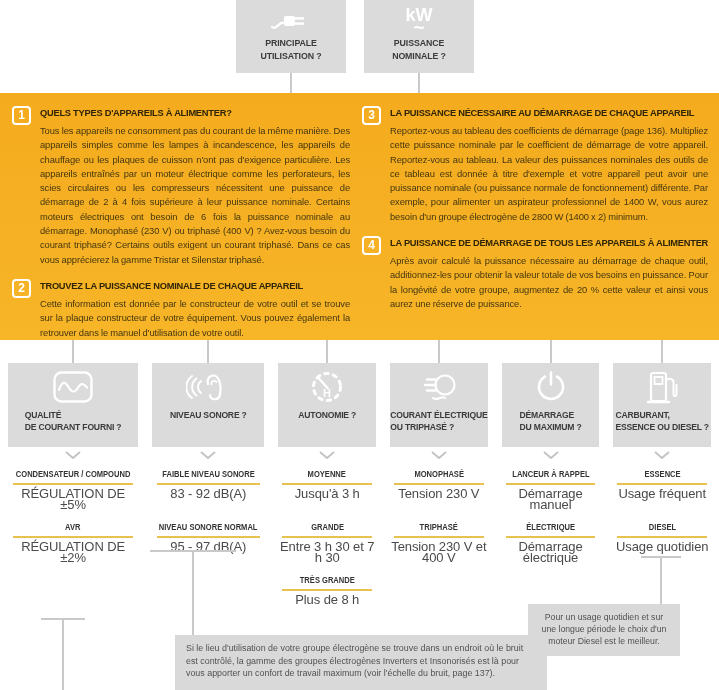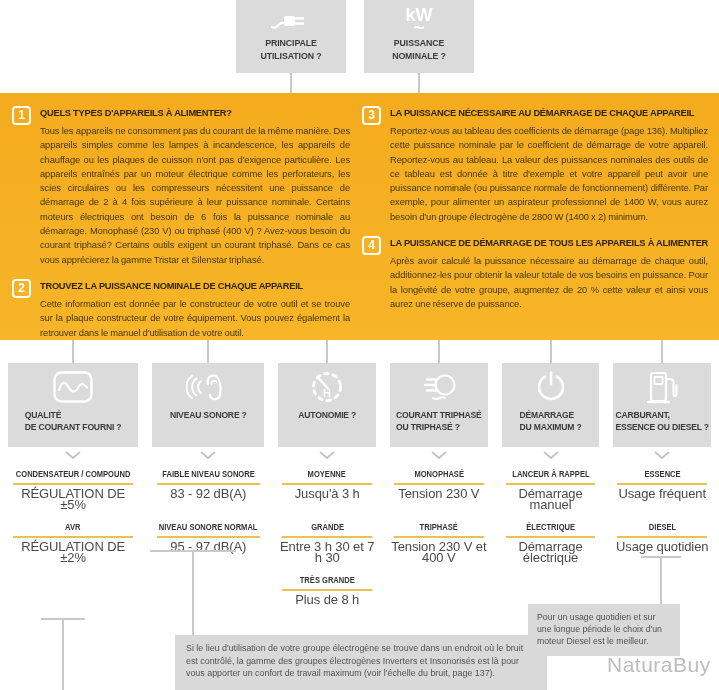--- a/index.html
+++ b/index.html
@@ -57,21 +57,21 @@
   .hbar.h-inverter{left:41px;top:618px;width:44px;}
   .vbar.v-inverter{left:62px;top:618px;height:72px;}
   .hbar.h-sound{left:150px;top:550px;width:86px;}
   .vbar.v-sound{left:192px;top:550px;height:85px;}
   .hbar.h-diesel{left:641px;top:556px;width:40px;}
   .vbar.v-diesel{left:660px;top:556px;height:48px;}
 
   
   .note{position:absolute;background:#d9d9d9;color:#515151;box-sizing:border-box;text-align:left;}
   .note.center{left:175px;top:635px;width:372px;height:55px;font-size:8.9px;line-height:12.6px;padding:7px 11px;}
-  .note.right{left:528px;top:604px;width:152px;height:52px;font-size:8.7px;line-height:12px;padding:7px 9px;}
+  .note.right{left:528px;top:604px;width:152px;height:52px;font-size:8.7px;line-height:12px;padding:7px 9px;text-align:center;}
   .watermark{position:absolute;left:607px;top:653px;font-size:21px;color:#bdbdbd;letter-spacing:0.5px;}
 
   svg .st{stroke:#fff;fill:none;stroke-linecap:round;}
 </style>
 </head>
 <body>
 
 <div class="page">
 
   <div class="top-box b1">
@@ -248,21 +248,21 @@
         <div class="icon-area">
           <svg width="44" height="32" viewBox="0 0 44 32">
             <circle class="st" cx="28" cy="14" r="9.5" stroke-width="2.2"></circle>
             <line class="st" x1="10" y1="8.5" x2="18.5" y2="8.5" stroke-width="2.4"></line>
             <line class="st" x1="8" y1="14" x2="18.5" y2="14" stroke-width="2.4"></line>
             <line class="st" x1="10" y1="19.5" x2="18.5" y2="19.5" stroke-width="2.4"></line>
             <path class="st" d="M16 27 c4 4 8 -3 12 0" stroke-width="2"></path>
           </svg>
         </div>
         <div class="col-title">
-          <div>COURANT TRIPHASÉ</div>
+          <div>COURANT ÉLECTRIQUE</div>
           <div>OU TRIPHASÉ ?</div>
         </div>
       </div>
       <div class="chev">
         <svg width="16" height="8">
             <polyline points="1,1 8,7 15,1" stroke="#c4c4c4" stroke-width="2" fill="none"></polyline>
           </svg>
       </div>
       <div class="opt">
         <span class="opt-label">MONOPHASÉ</span>
@@ -344,15 +344,14 @@
   <div class="hbar h-inverter"></div>
   <div class="vbar v-inverter"></div>
   <div class="hbar h-sound"></div>
   <div class="vbar v-sound"></div>
   <div class="hbar h-diesel"></div>
   <div class="vbar v-diesel"></div>
 
   <div class="note center">Si le lieu d'utilisation de votre groupe électrogène se trouve dans un endroit où le bruit est contrôlé, la gamme des groupes électrogènes Inverters et Insonorisés est là pour vous apporter un confort de travail maximum (voir l'échelle du bruit, page 137).</div>
   <div class="note right">Pour un usage quotidien et sur une longue période le choix d'un moteur Diesel est le meilleur.</div>
 
-  <div class="watermark">NaturaBuy</div>
 
 </div>
 
 </body></html>

